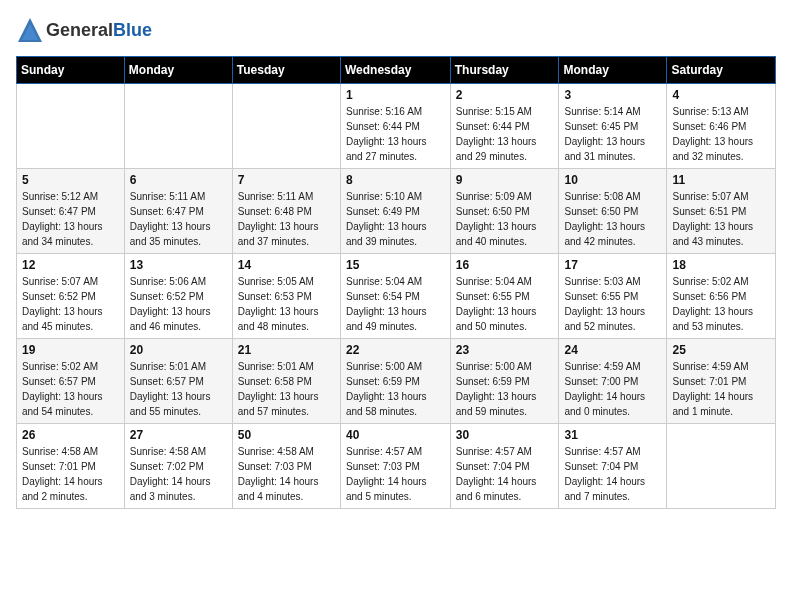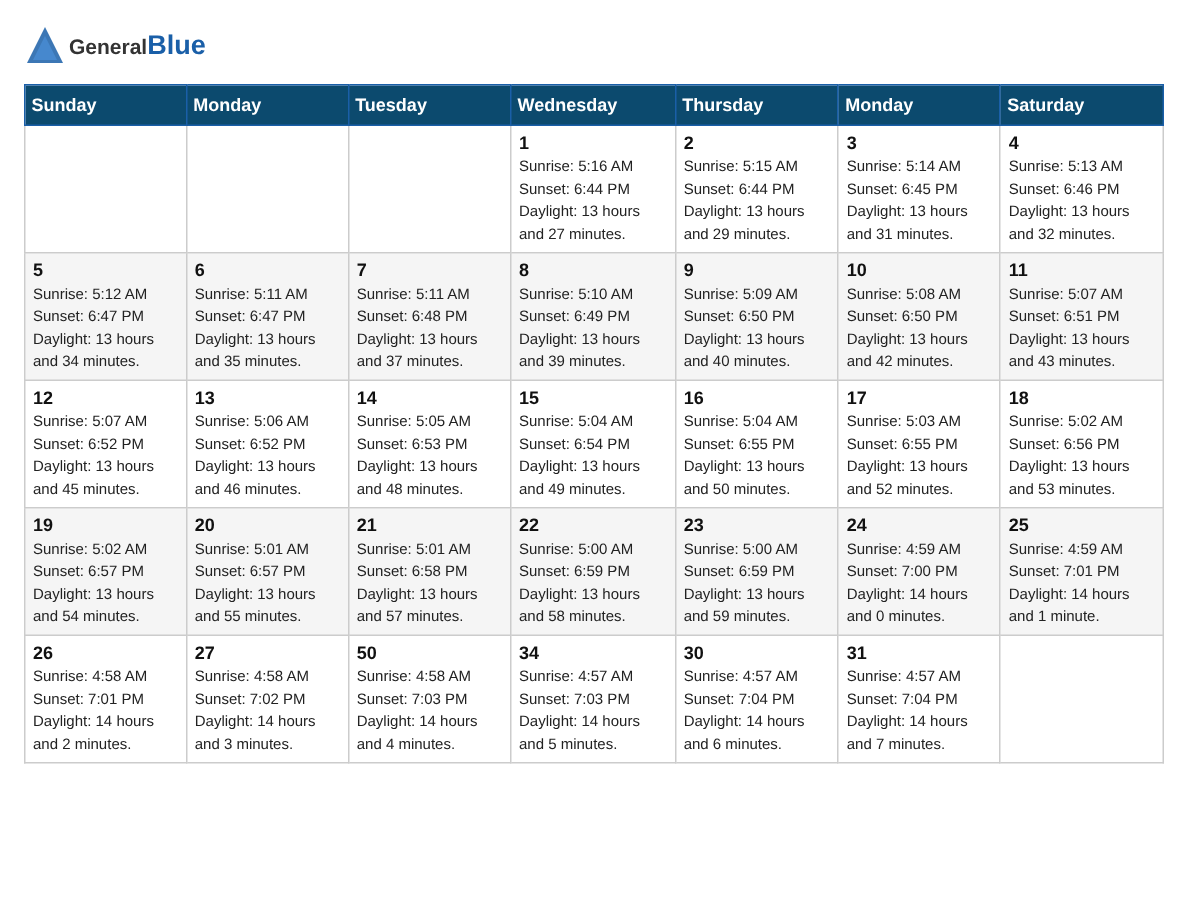--- a/index.html
+++ b/index.html
@@ -36,21 +36,21 @@
     .location {
       font-size: 15px;
       color: #333;
     }
     .calendar {
       width: 100%;
       border-collapse: collapse;
       font-size: 11px;
     }
     .calendar thead tr {
-      background: #0c4a6e;
+      background: #000000;
       color: #fff;
     }
     .calendar thead th {
       padding: 6px 4px;
       text-align: left;
       font-size: 12px;
       font-weight: 600;
       border: 1px solid #1a5fa8;
     }
     .calendar tbody td {
@@ -82,21 +82,21 @@
 </head>
 <body>
 
 <div class="header">
   <div class="logo">
     <svg class="logo-icon" viewBox="0 0 28 28" xmlns="http://www.w3.org/2000/svg">
       <polygon points="14,2 26,26 2,26" fill="#1a5fa8" opacity="0.85"></polygon>
       <polygon points="14,8 22,24 6,24" fill="#4a90d9" opacity="0.7"></polygon>
     </svg>
     <div>
-      <span style="font-size:14px;font-weight:bold;color:#333;">General</span><span style="font-size:18px;font-weight:bold;color:#1a5fa8;">Blue</span>
+      <span style="font-size:18px;font-weight:bold;color:#333;">General</span><span style="font-size:18px;font-weight:bold;color:#1a5fa8;">Blue</span>
     </div>
   </div>
 </div>
 
 <table class="calendar">
   <thead>
     <tr>
     <th>Sunday</th>
         <th>Monday</th>
         <th>Tuesday</th>
@@ -225,21 +225,21 @@
         </td>
         <td>
           <div class="day-number">27</div>
           <div class="day-info">Sunrise: 4:58 AM<br>Sunset: 7:02 PM<br>Daylight: 14 hours<br>and 3 minutes.</div>
         </td>
         <td>
           <div class="day-number">50</div>
           <div class="day-info">Sunrise: 4:58 AM<br>Sunset: 7:03 PM<br>Daylight: 14 hours<br>and 4 minutes.</div>
         </td>
         <td>
-          <div class="day-number">34</div>
+          <div class="day-number">40</div>
           <div class="day-info">Sunrise: 4:57 AM<br>Sunset: 7:03 PM<br>Daylight: 14 hours<br>and 5 minutes.</div>
         </td>
         <td>
           <div class="day-number">30</div>
           <div class="day-info">Sunrise: 4:57 AM<br>Sunset: 7:04 PM<br>Daylight: 14 hours<br>and 6 minutes.</div>
         </td>
         <td>
           <div class="day-number">31</div>
           <div class="day-info">Sunrise: 4:57 AM<br>Sunset: 7:04 PM<br>Daylight: 14 hours<br>and 7 minutes.</div>
         </td>

